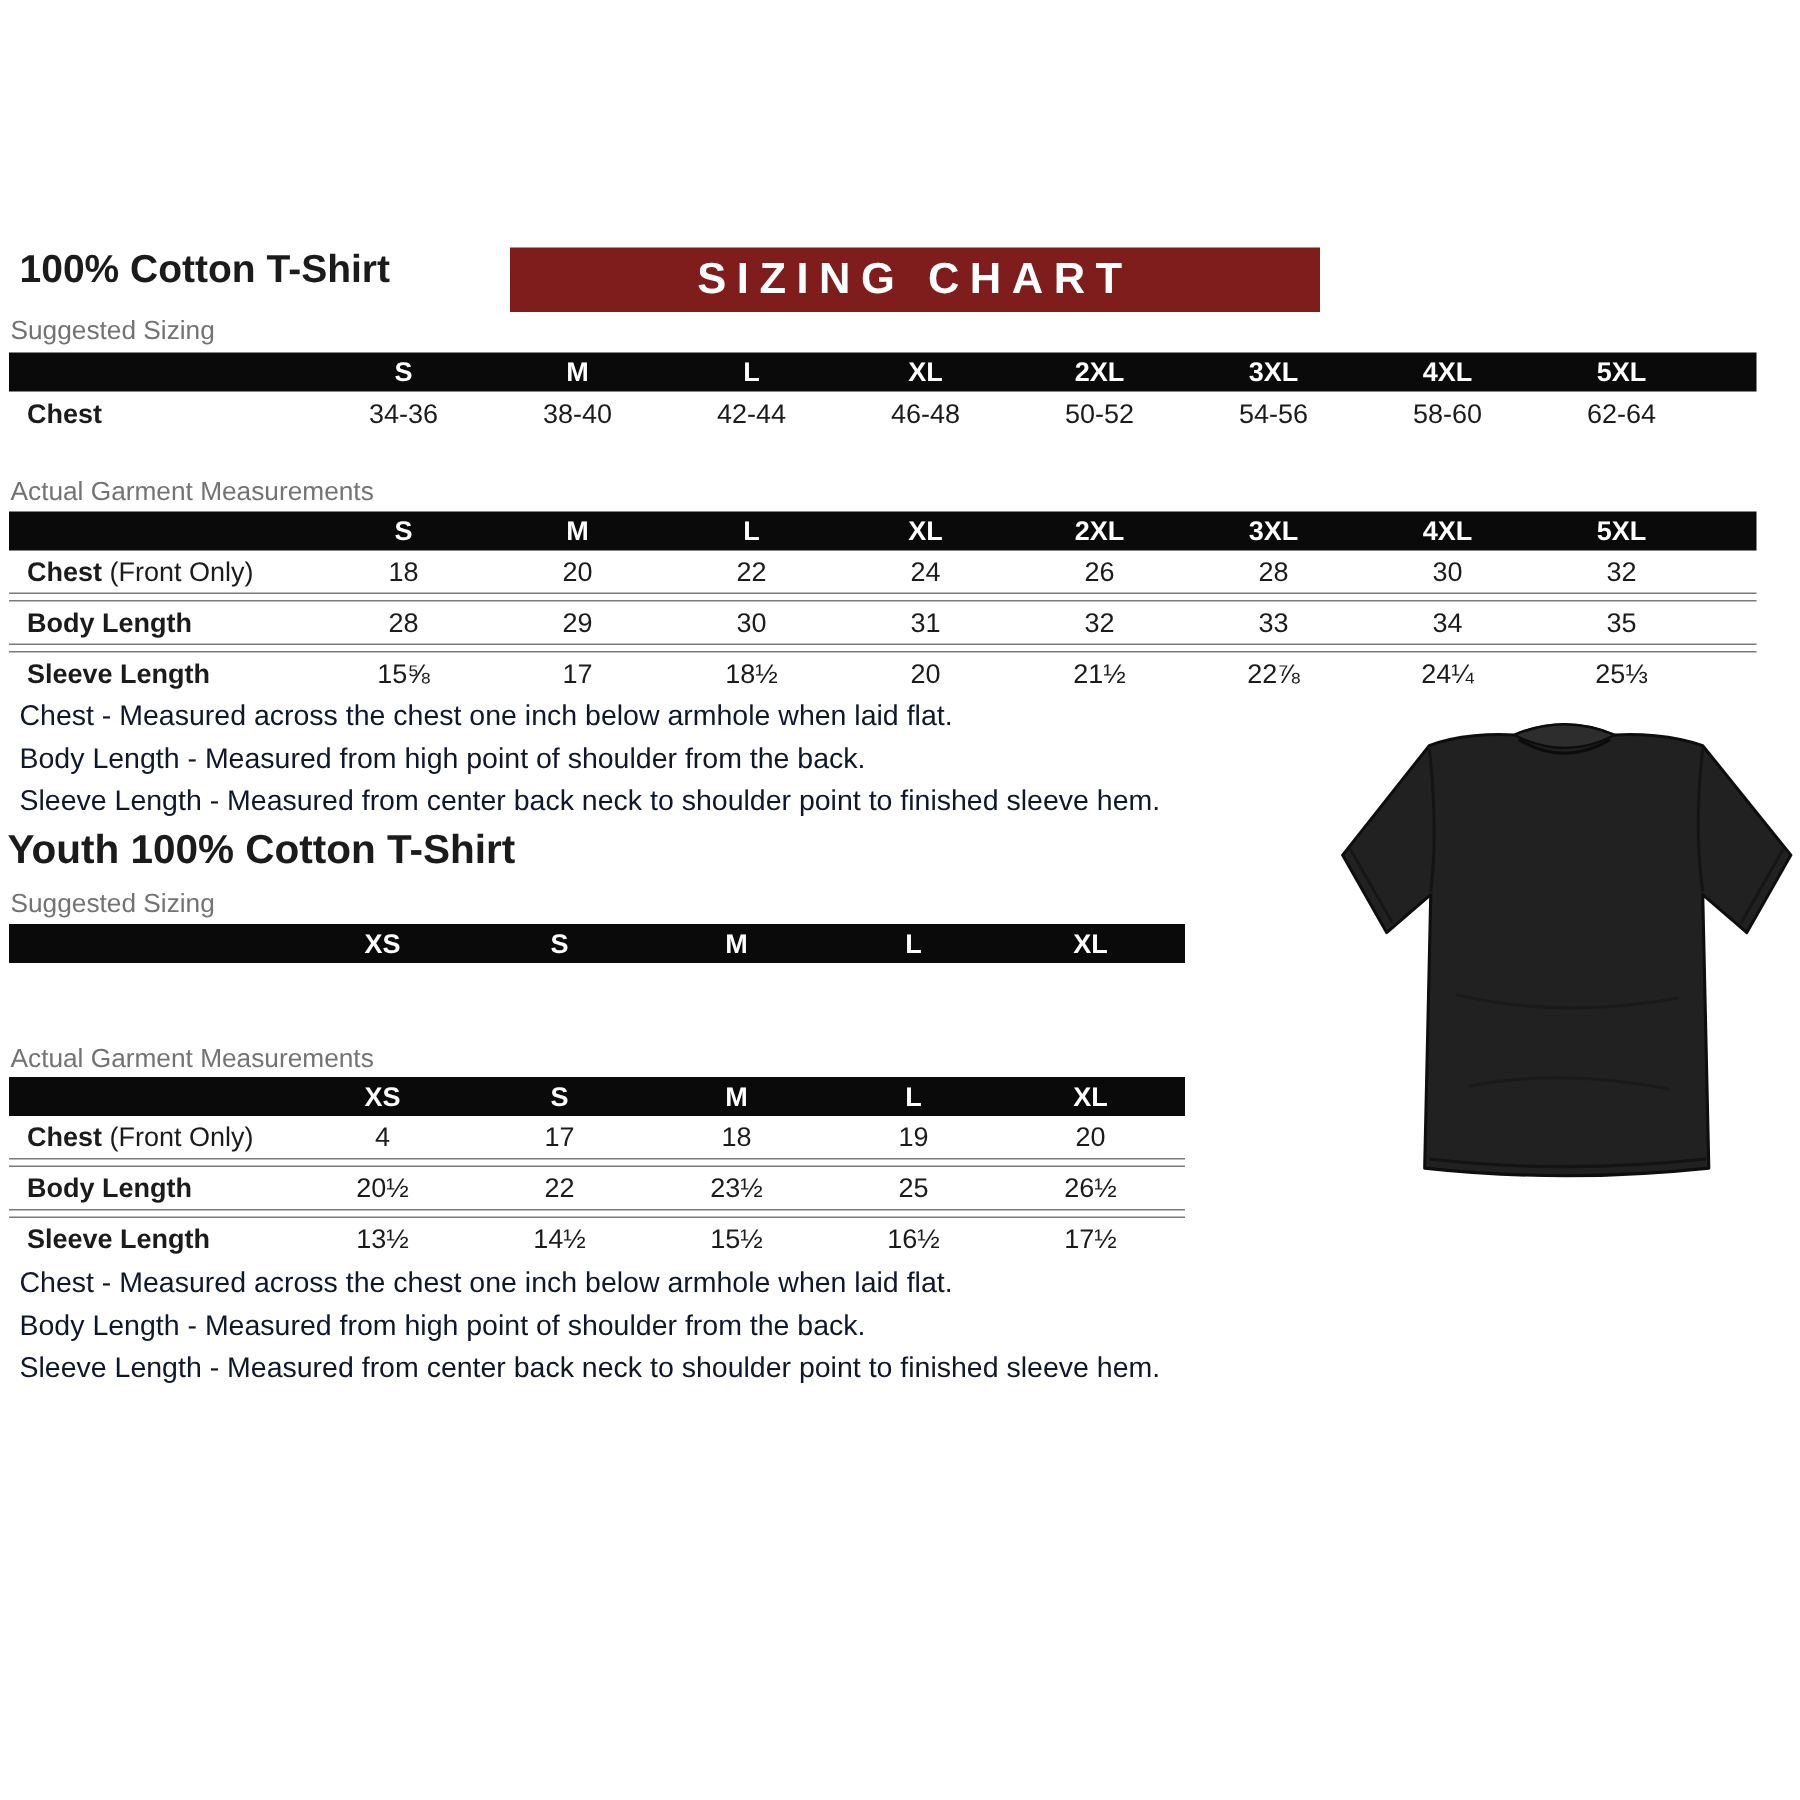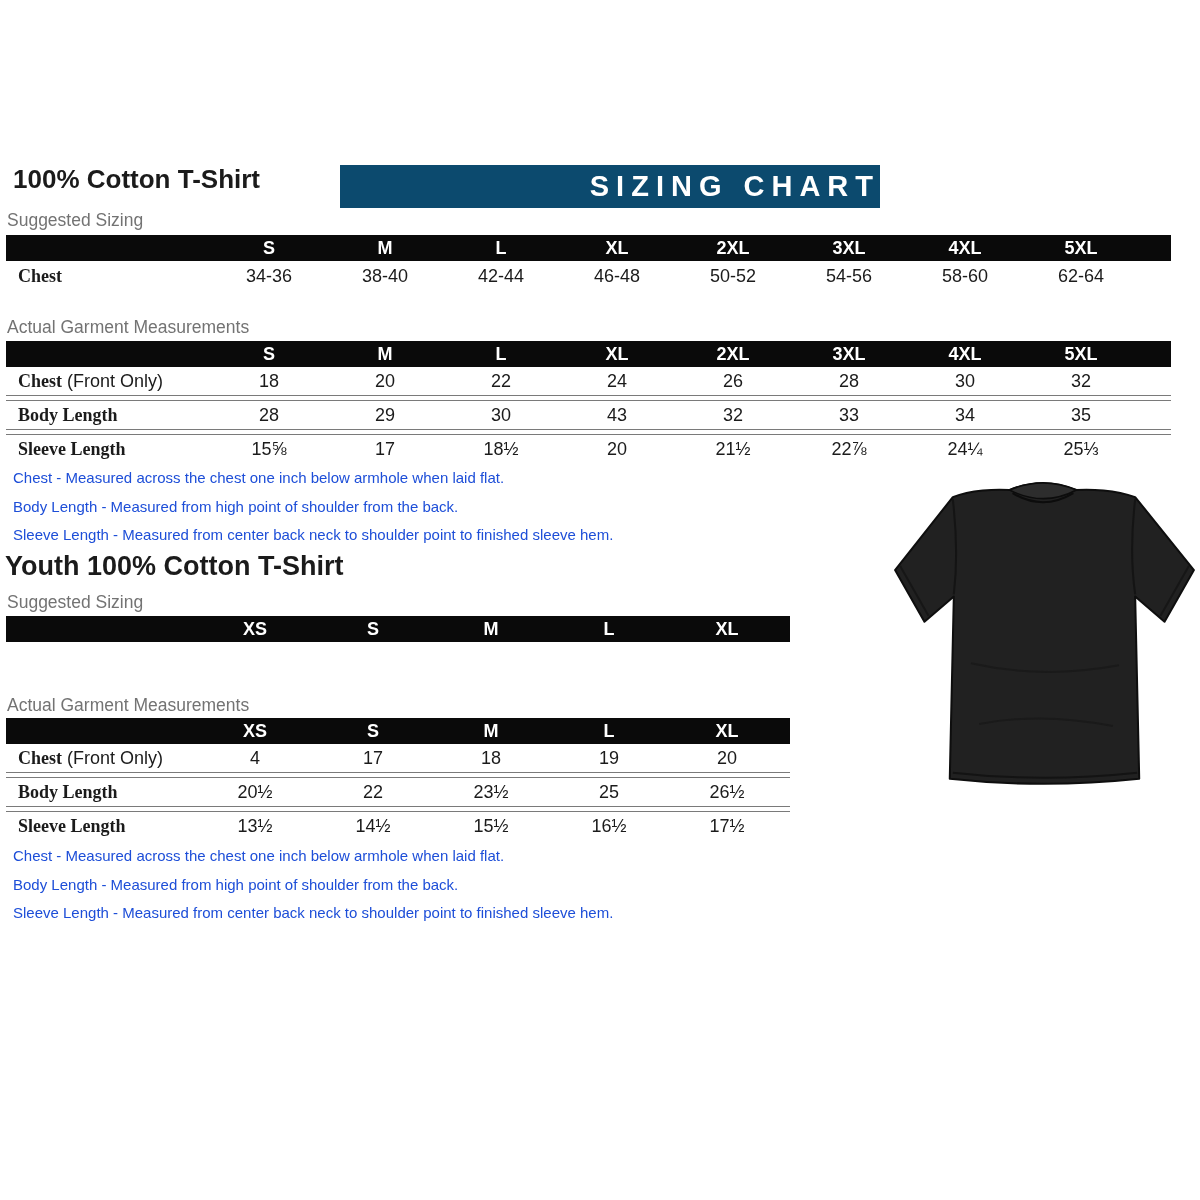--- a/index.html
+++ b/index.html
@@ -2,40 +2,40 @@
 <html><head>
 <meta charset="utf-8">
 <style>
   html,body{margin:0;padding:0;background:#ffffff;}
   .page{
     position:relative;width:1200px;height:1200px;background:#ffffff;overflow:hidden;
     font-family:"Liberation Sans","DejaVu Sans",sans-serif;color:#1b1b1b;
   }
   .h1{position:absolute;left:13px;top:164px;font-size:26px;font-weight:700;}
   .banner{
-    position:absolute;left:340px;top:165px;width:540px;height:43px;background:#0c4a6e;
-    color:#ffffff;display:flex;align-items:center;justify-content:flex-end;
+    position:absolute;left:340px;top:165px;width:540px;height:43px;background:#7f1d1d;
+    color:#ffffff;display:flex;align-items:center;justify-content:center;
     font-size:29px;font-weight:700;letter-spacing:7px;
   }
   .sec-label{position:absolute;left:7px;font-size:17.5px;color:#737373;}
   .tbl{position:absolute;left:6px;}
   .tbl.adult{width:1165px;}
   .tbl.youth{width:784px;}
   .trow{display:flex;align-items:center;font-size:18px;}
   .hbar{background:#0a0a0a;color:#ffffff;font-weight:700;height:26px;}
   .drow{height:28px;color:#1b1b1b;}
   .lab{padding-left:12px;white-space:nowrap;}
   .adult .lab{width:193px;}
   .youth .lab{width:178px;}
   .adult .c{width:116px;text-align:center;}
   .youth .c{width:118px;text-align:center;}
-  .b{font-weight:700;font-family:Liberation Serif, serif;}
+  .b{font-weight:700;}
   .sfx{font-weight:400;margin-left:5px;text-align:right;}
   .sep{height:4px;border-top:1px solid #7a7a7a;border-bottom:1px solid #7a7a7a;}
-  .notes{position:absolute;left:13px;font-size:15px;line-height:28.5px;color:#1d4ed8;}
+  .notes{position:absolute;left:13px;font-size:19px;line-height:28.5px;color:#0f172a;}
   .h2{position:absolute;left:5px;top:551px;font-size:27px;font-weight:700;}
   .tee{position:absolute;left:890px;top:478px;width:310px;height:330px;}
 </style>
 </head>
 <body>
 
 <div class="page">
 
   <div class="h1">100% Cotton T-Shirt</div>
   <div class="banner">
@@ -97,21 +97,21 @@
       <div class="c">32</div>
     </div>
     <div class="sep"></div>
     <div class="trow drow">
       <div class="lab">
         <span class="b">Body Length</span><span class="sfx"></span>
       </div>
       <div class="c">28</div>
       <div class="c">29</div>
       <div class="c">30</div>
-      <div class="c">43</div>
+      <div class="c">31</div>
       <div class="c">32</div>
       <div class="c">33</div>
       <div class="c">34</div>
       <div class="c">35</div>
     </div>
     <div class="sep"></div>
     <div class="trow drow">
       <div class="lab">
         <span class="b">Sleeve Length</span><span class="sfx"></span>
       </div>

